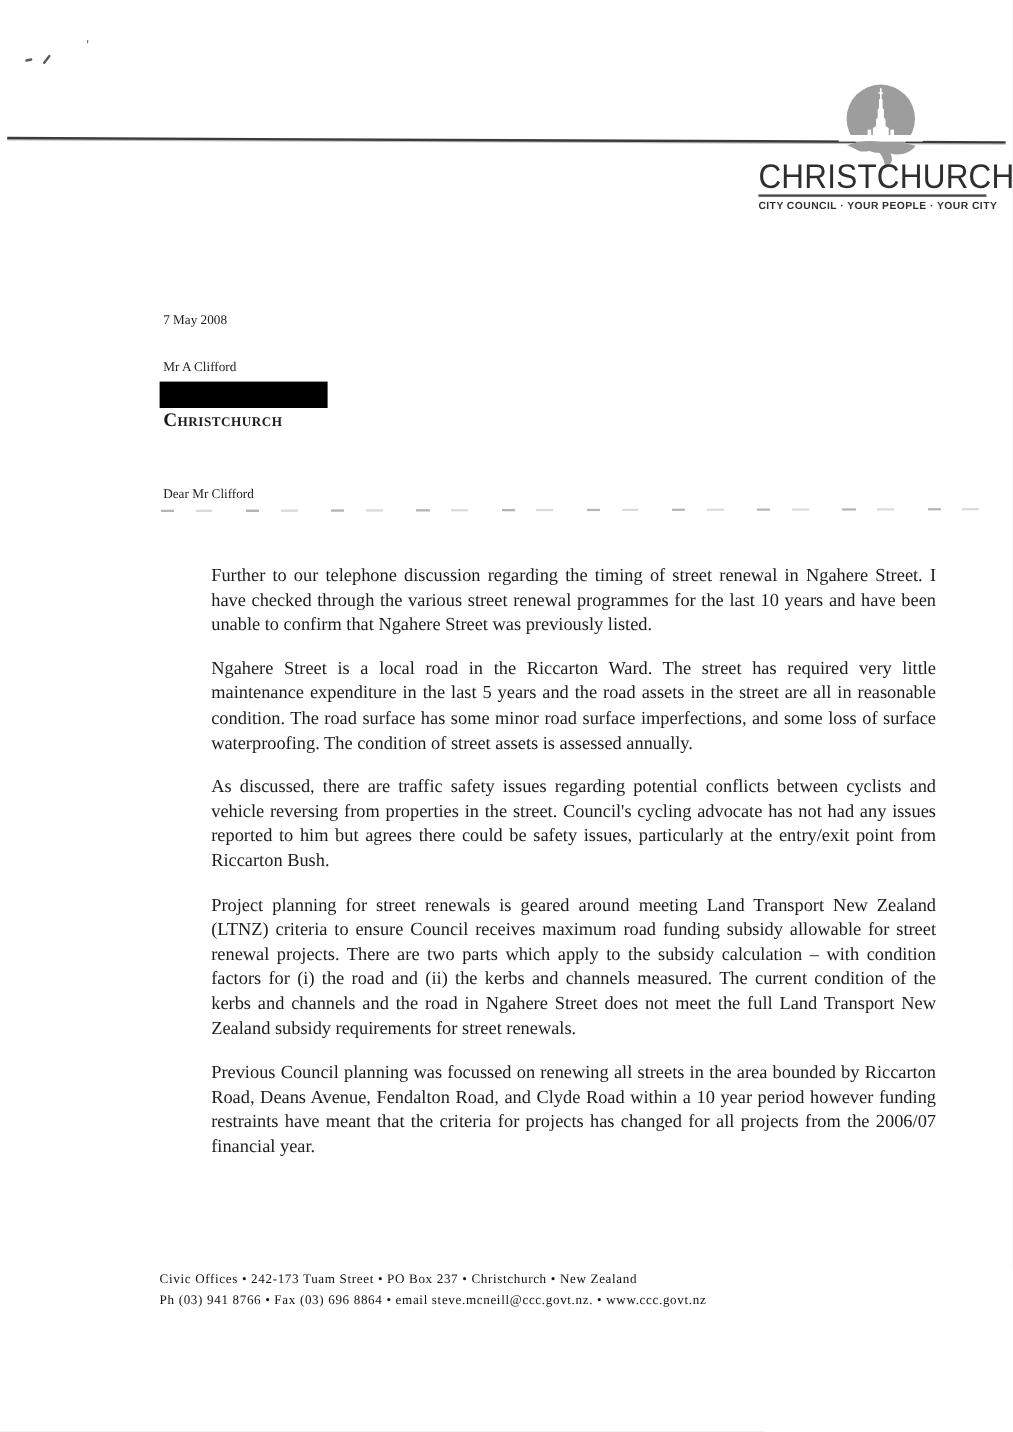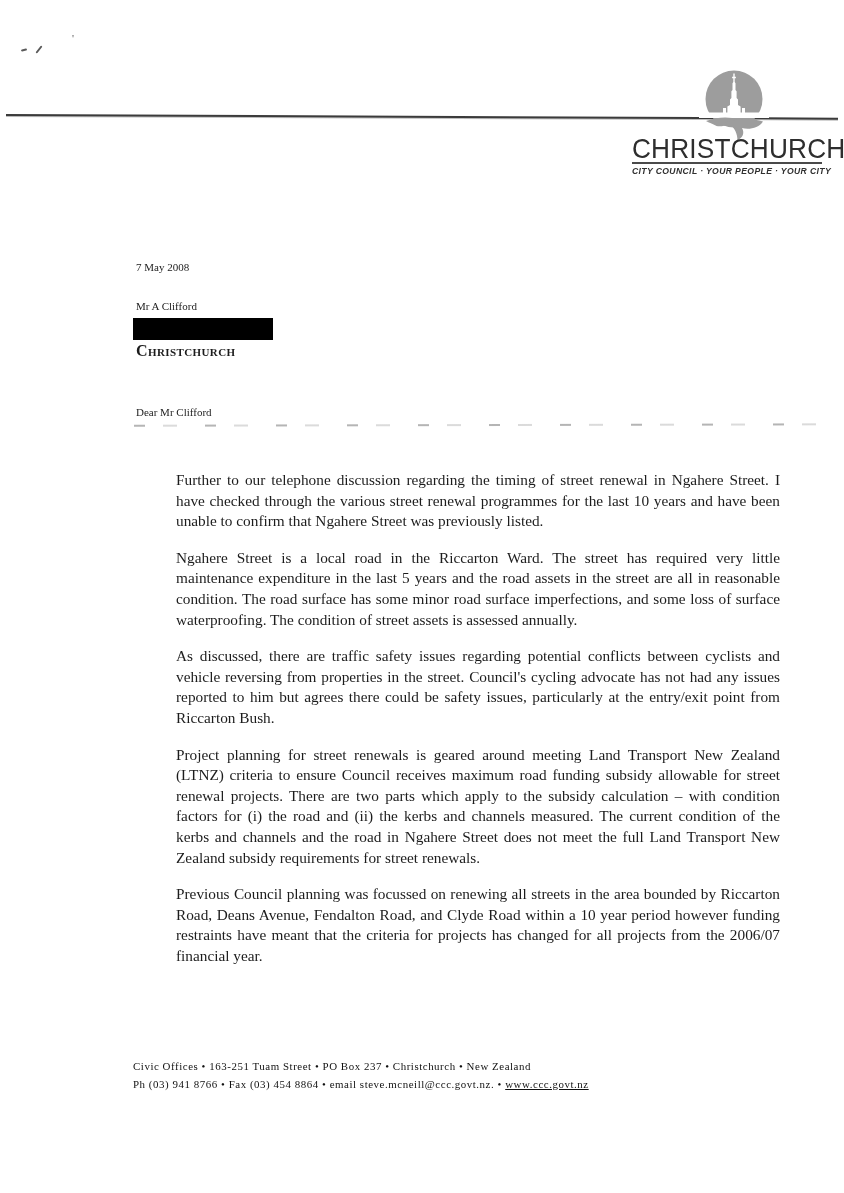--- a/index.html
+++ b/index.html
@@ -33,21 +33,21 @@
     font-family:"Liberation Sans",sans-serif;
     font-size:28.5px;font-weight:400;color:#2e2e2e;
     letter-spacing:0.2px;white-space:nowrap;
     transform:scaleX(0.92);transform-origin:left center;
   }
   .logo-underline{position:absolute;left:632px;top:162px;width:190px;height:1.6px;background:#4a4a4a;}
   .logo-tagline{
     position:absolute;left:632px;top:166px;width:192px;
     font-family:"Liberation Sans",sans-serif;
     font-size:8.6px;font-weight:bold;color:#303030;
-    letter-spacing:0.38px;white-space:nowrap;font-style:italic;
+    letter-spacing:0.38px;white-space:nowrap;
   }
   
   .abs{position:absolute;left:136px;}
   .txt{font-size:11px;line-height:18px;}
   .date{top:258px;}
   .recipient-name{top:297px;text-align:center;}
   .redaction{position:absolute;left:133px;top:318px;width:140px;height:22px;background:#000;}
   .recipient-city{
     top:342px;font-weight:bold;font-variant:small-caps;
     font-size:16px;letter-spacing:0.4px;
@@ -59,21 +59,21 @@
   .body-copy p{
     margin:0 0 16px 0;
     font-size:15.3px;line-height:20.6px;
     text-align:justify;text-align-last:left;
   }
   
   .footer{
     position:absolute;left:133px;top:1058px;width:560px;
     font-size:10.9px;line-height:17.5px;letter-spacing:0.55px;color:#101010;
   }
-  .footer .website{text-decoration:underline;}
+  .footer .website{}
 </style>
 </head>
 <body>
 
 <div class="page">
 
   <span class="mark-apos">'</span>
   <span class="pencil" style="left:21px;top:49px;width:6px;height:2px;transform:rotate(-12deg);"></span>
   <span class="pencil" style="left:38px;top:45px;width:2px;height:9px;transform:rotate(38deg);"></span>
 
@@ -109,20 +109,20 @@
 
   <div class="body-copy">
     <p>Further to our telephone discussion regarding the timing of street renewal in Ngahere Street. I have checked through the various street renewal programmes for the last 10 years and have been unable to confirm that Ngahere Street was previously listed.</p>
     <p>Ngahere Street is a local road in the Riccarton Ward. The street has required very little maintenance expenditure in the last 5 years and the road assets in the street are all in reasonable condition. The road surface has some minor road surface imperfections, and some loss of surface waterproofing. The condition of street assets is assessed annually.</p>
     <p>As discussed, there are traffic safety issues regarding potential conflicts between cyclists and vehicle reversing from properties in the street. Council's cycling advocate has not had any issues reported to him but agrees there could be safety issues, particularly at the entry/exit point from Riccarton Bush.</p>
     <p>Project planning for street renewals is geared around meeting Land Transport New Zealand (LTNZ) criteria to ensure Council receives maximum road funding subsidy allowable for street renewal projects. There are two parts which apply to the subsidy calculation – with condition factors for (i) the road and (ii) the kerbs and channels measured. The current condition of the kerbs and channels and the road in Ngahere Street does not meet the full Land Transport New Zealand subsidy requirements for street renewals.</p>
     <p>Previous Council planning was focussed on renewing all streets in the area bounded by Riccarton Road, Deans Avenue, Fendalton Road, and Clyde Road within a 10 year period however funding restraints have meant that the criteria for projects has changed for all projects from the 2006/07 financial year.</p>
   </div>
 
   <div class="footer">
-    <div>Civic Offices • 163-251 Tuam Street • PO Box 237 • Christchurch • New Zealand</div>
+    <div>Civic Offices • 242-173 Tuam Street • PO Box 237 • Christchurch • New Zealand</div>
     <div>
-      <span>Ph (03) 941 8766 • Fax (03) 454 8864 • email steve.mcneill@ccc.govt.nz. •</span>
+      <span>Ph (03) 941 8766 • Fax (03) 696 8864 • email steve.mcneill@ccc.govt.nz. •</span>
       <span class="website">www.ccc.govt.nz</span>
     </div>
   </div>
 
 </div>
 
 </body></html>

